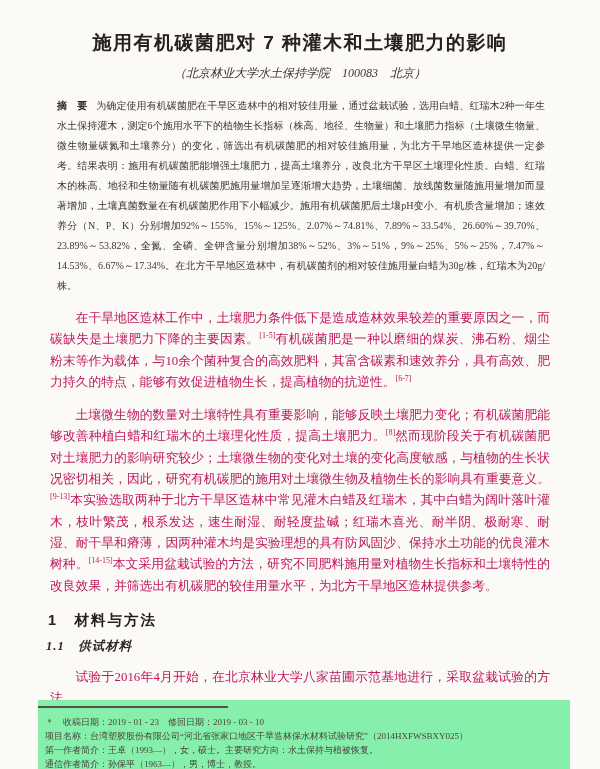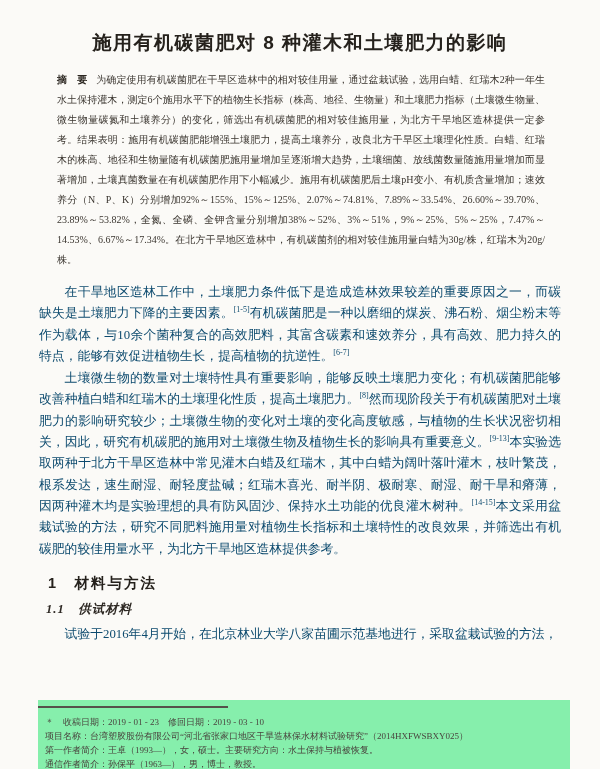--- a/index.html
+++ b/index.html
@@ -51,26 +51,26 @@
     margin-right:0.9em;
   }
   .keywords{
     margin:0 17px 0 19px;
     font-size:11.5px;
     line-height:21px;
     color:#3a352f;
   }
   .keywords .kw{margin-right:1.6em;}
   .bodytext p{
-    margin:1px;
+    margin:12px;
     font-size:12.8px;
     line-height:21.3px;
     text-align:justify;
     text-indent:2em;
-    color:#0c4a6e;
+    color:#be185d;
   }
   .bodytext p.first{margin-top:12px;}
   sup{
     font-size:8px;
     line-height:0;
     vertical-align:super;
     letter-spacing:0;
   }
   .sec-h2{
     font-family:"Liberation Sans","DejaVu Sans",sans-serif;
@@ -109,23 +109,24 @@
     color:#49443e;
     padding-left:7px;
   }
   .footnotes div{white-space:nowrap;overflow:hidden;}
 </style>
 </head>
 <body>
 
 <div class="page">
 
-  <h1 class="title">施用有机碳菌肥对 8 种灌木和土壤肥力的影响</h1>
+  <h1 class="title">施用有机碳菌肥对 7 种灌木和土壤肥力的影响</h1>
 
 
+  <div class="affiliation">（北京林业大学水土保持学院　100083　北京）</div>
 
   <div class="abstract">
     <span class="label">摘　要</span><span>为确定使用有机碳菌肥在干旱区造林中的相对较佳用量，通过盆栽试验，选用白蜡、红瑞木2种一年生水土保持灌木，测定6个施用水平下的植物生长指标（株高、地径、生物量）和土壤肥力指标（土壤微生物量、微生物量碳氮和土壤养分）的变化，筛选出有机碳菌肥的相对较佳施用量，为北方干旱地区造林提供一定参考。结果表明：施用有机碳菌肥能增强土壤肥力，提高土壤养分，改良北方干旱区土壤理化性质。白蜡、红瑞木的株高、地径和生物量随有机碳菌肥施用量增加呈逐渐增大趋势，土壤细菌、放线菌数量随施用量增加而显著增加，土壤真菌数量在有机碳菌肥作用下小幅减少。施用有机碳菌肥后土壤pH变小、有机质含量增加；速效养分（N、P、K）分别增加92%～155%、15%～125%、2.07%～74.81%、7.89%～33.54%、26.60%～39.70%、23.89%～53.82%，全氮、全磷、全钾含量分别增加38%～52%、3%～51%，9%～25%、5%～25%，7.47%～14.53%、6.67%～17.34%。在北方干旱地区造林中，有机碳菌剂的相对较佳施用量白蜡为30g/株，红瑞木为20g/株。</span>
   </div>
 
 
   <div class="bodytext">
     <p class="first">在干旱地区造林工作中，土壤肥力条件低下是造成造林效果较差的重要原因之一，而碳缺失是土壤肥力下降的主要因素。<sup>[1-5]</sup>有机碳菌肥是一种以磨细的煤炭、沸石粉、烟尘粉末等作为载体，与10余个菌种复合的高效肥料，其富含碳素和速效养分，具有高效、肥力持久的特点，能够有效促进植物生长，提高植物的抗逆性。<sup>[6-7]</sup></p>
     <p>土壤微生物的数量对土壤特性具有重要影响，能够反映土壤肥力变化；有机碳菌肥能够改善种植白蜡和红瑞木的土壤理化性质，提高土壤肥力。<sup>[8]</sup>然而现阶段关于有机碳菌肥对土壤肥力的影响研究较少；土壤微生物的变化对土壤的变化高度敏感，与植物的生长状况密切相关，因此，研究有机碳肥的施用对土壤微生物及植物生长的影响具有重要意义。<sup>[9-13]</sup>本实验选取两种于北方干旱区造林中常见灌木白蜡及红瑞木，其中白蜡为阔叶落叶灌木，枝叶繁茂，根系发达，速生耐湿、耐轻度盐碱；红瑞木喜光、耐半阴、极耐寒、耐湿、耐干旱和瘠薄，因两种灌木均是实验理想的具有防风固沙、保持水土功能的优良灌木树种。<sup>[14-15]</sup>本文采用盆栽试验的方法，研究不同肥料施用量对植物生长指标和土壤特性的改良效果，并筛选出有机碳肥的较佳用量水平，为北方干旱地区造林提供参考。</p>
 

